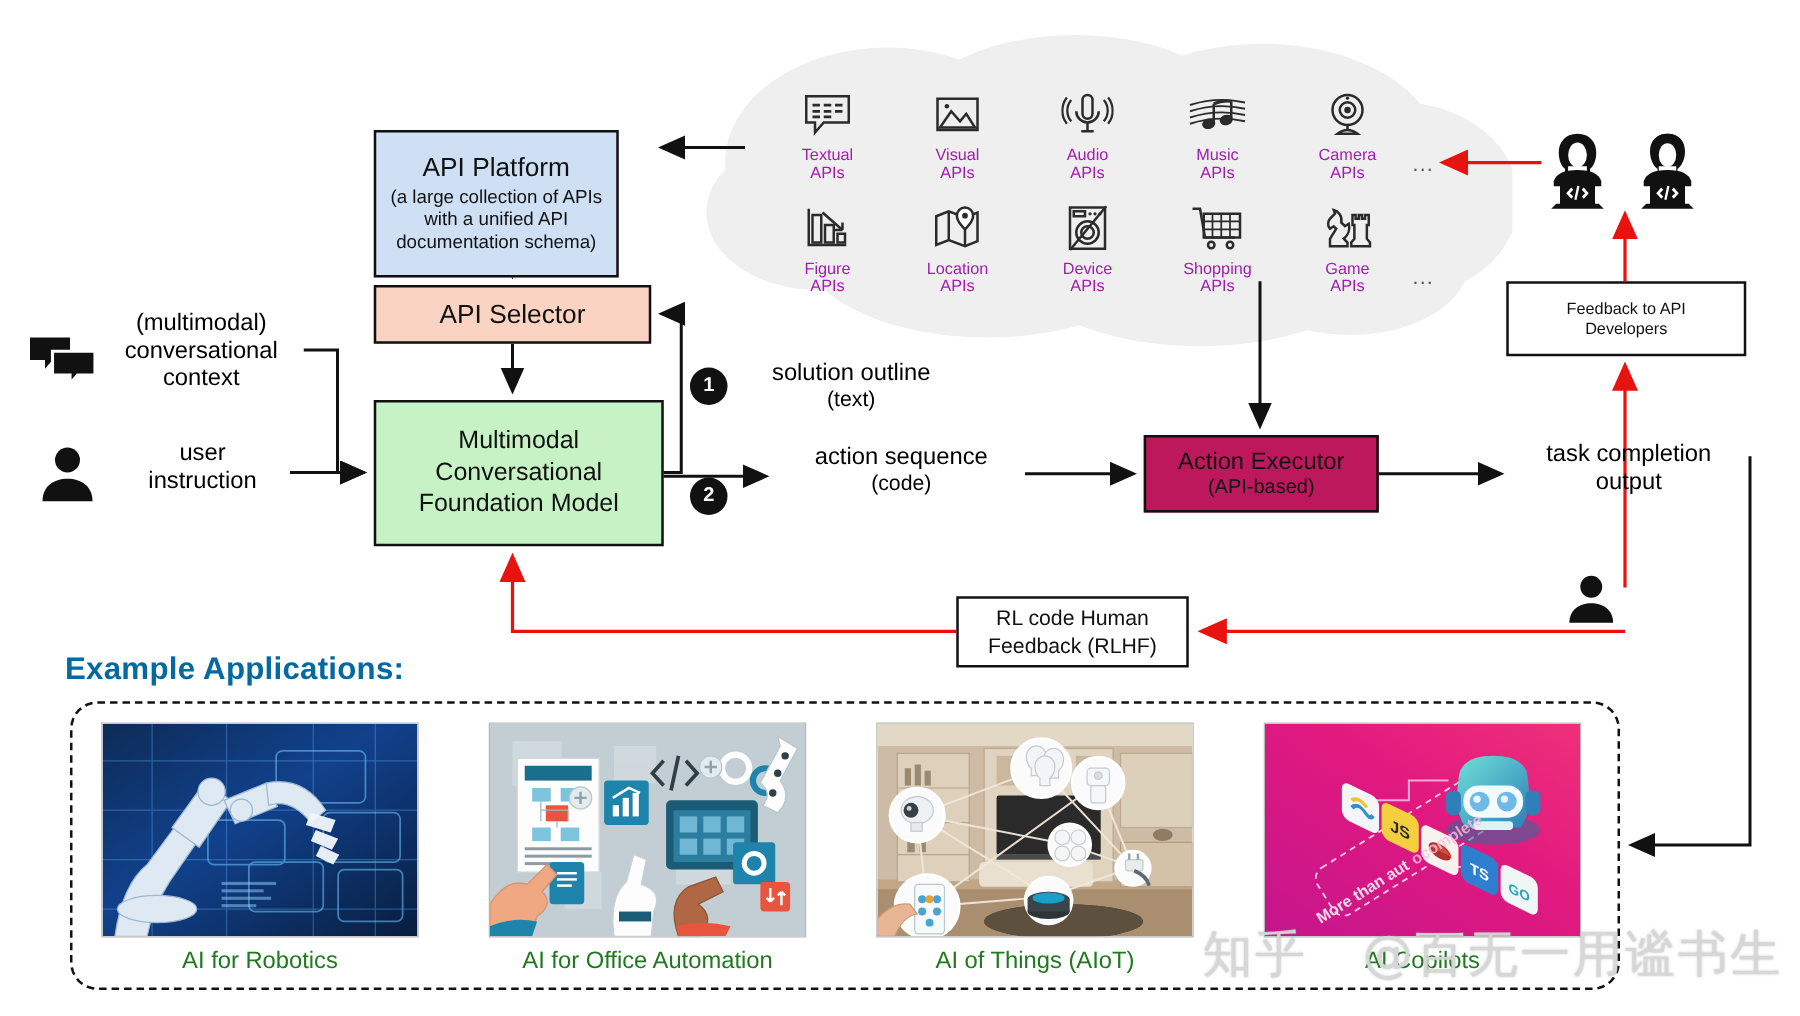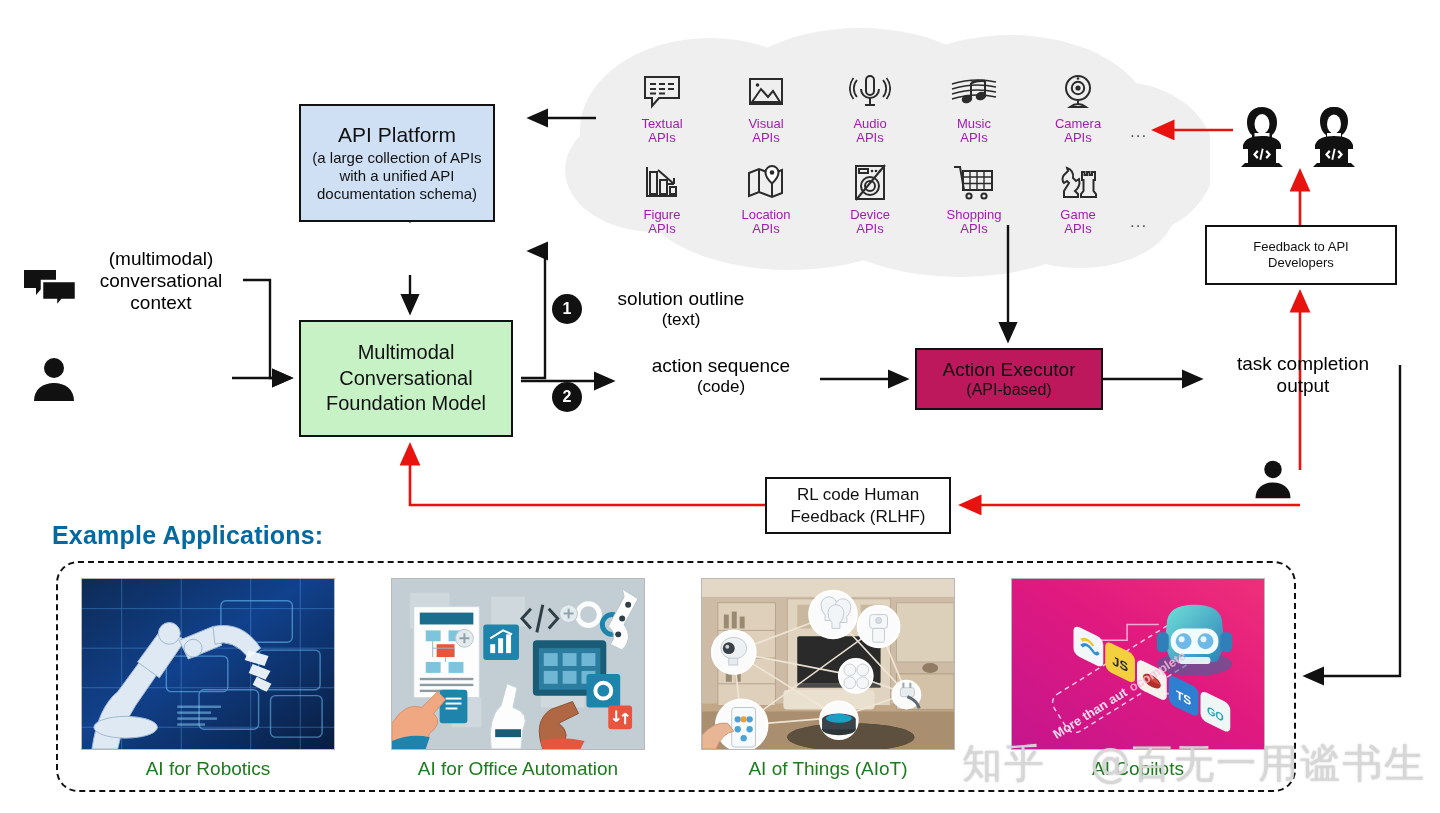--- a/index.html
+++ b/index.html
@@ -44,21 +44,21 @@
     margin-top: 44px;
   }
   #api-platform .t1 { font-size: 21px; margin-bottom: 3px; }
   #api-platform .t2 { font-size: 15px; line-height: 1.2; }
 
   #api-selector {
     left: 299px; top: 228px; width: 222px; height: 47px;
     background: #fbd3c2;
   }
   #mcfm {
-    left: 299px; top: 320px; width: 214px; height: 117px;
+    left: 299px; top: 320px; width: 232px; height: 117px;
     background: #c6f2c6;
   }
   #mcfm .t1 { font-size: 20px; line-height: 1.28; }
 
   #action-executor {
     left: 915px; top: 348px; width: 188px; height: 62px;
     background: #be185d;
   }
   #action-executor .t1 { font-size: 19px; }
   #action-executor .t2 { font-size: 16px; }
@@ -412,20 +412,23 @@
     <path d="M765 505 H410 V446" stroke="#e8120f" stroke-width="2.6" fill="none" marker-end="url(#ahr)"></path>
   </svg>
 
   <div class="node" id="api-platform">
     <div class="t1">API Platform</div>
     <div class="t2">(a large collection of APIs</div>
     <div class="t2">with a unified API</div>
     <div class="t2">documentation  schema)</div>
   </div>
 
+  <div class="node" id="api-selector">
+    <div class="t1">API Selector</div>
+  </div>
 
   <div class="node" id="mcfm">
     <div class="t1">Multimodal</div>
     <div class="t1">Conversational</div>
     <div class="t1">Foundation  Model</div>
   </div>
 
   <div class="node" id="action-executor">
     <div class="t1">Action Executor</div>
     <div class="t2">(API-based)</div>
@@ -440,20 +443,24 @@
     <div class="t1">RL code Human</div>
     <div class="t1">Feedback (RLHF)</div>
   </div>
 
   <div class="lbl" id="lbl-conv-context">
     <div>(multimodal)</div>
     <div>conversational</div>
     <div>context</div>
   </div>
 
+  <div class="lbl" id="lbl-user-instruction">
+    <div>user</div>
+    <div>instruction</div>
+  </div>
 
   <div class="lbl" id="lbl-solution-outline">
     <div>solution outline</div>
     <div class="sub">(text)</div>
   </div>
 
   <div class="lbl" id="lbl-action-sequence">
     <div>action sequence</div>
     <div class="sub">(code)</div>
   </div>

